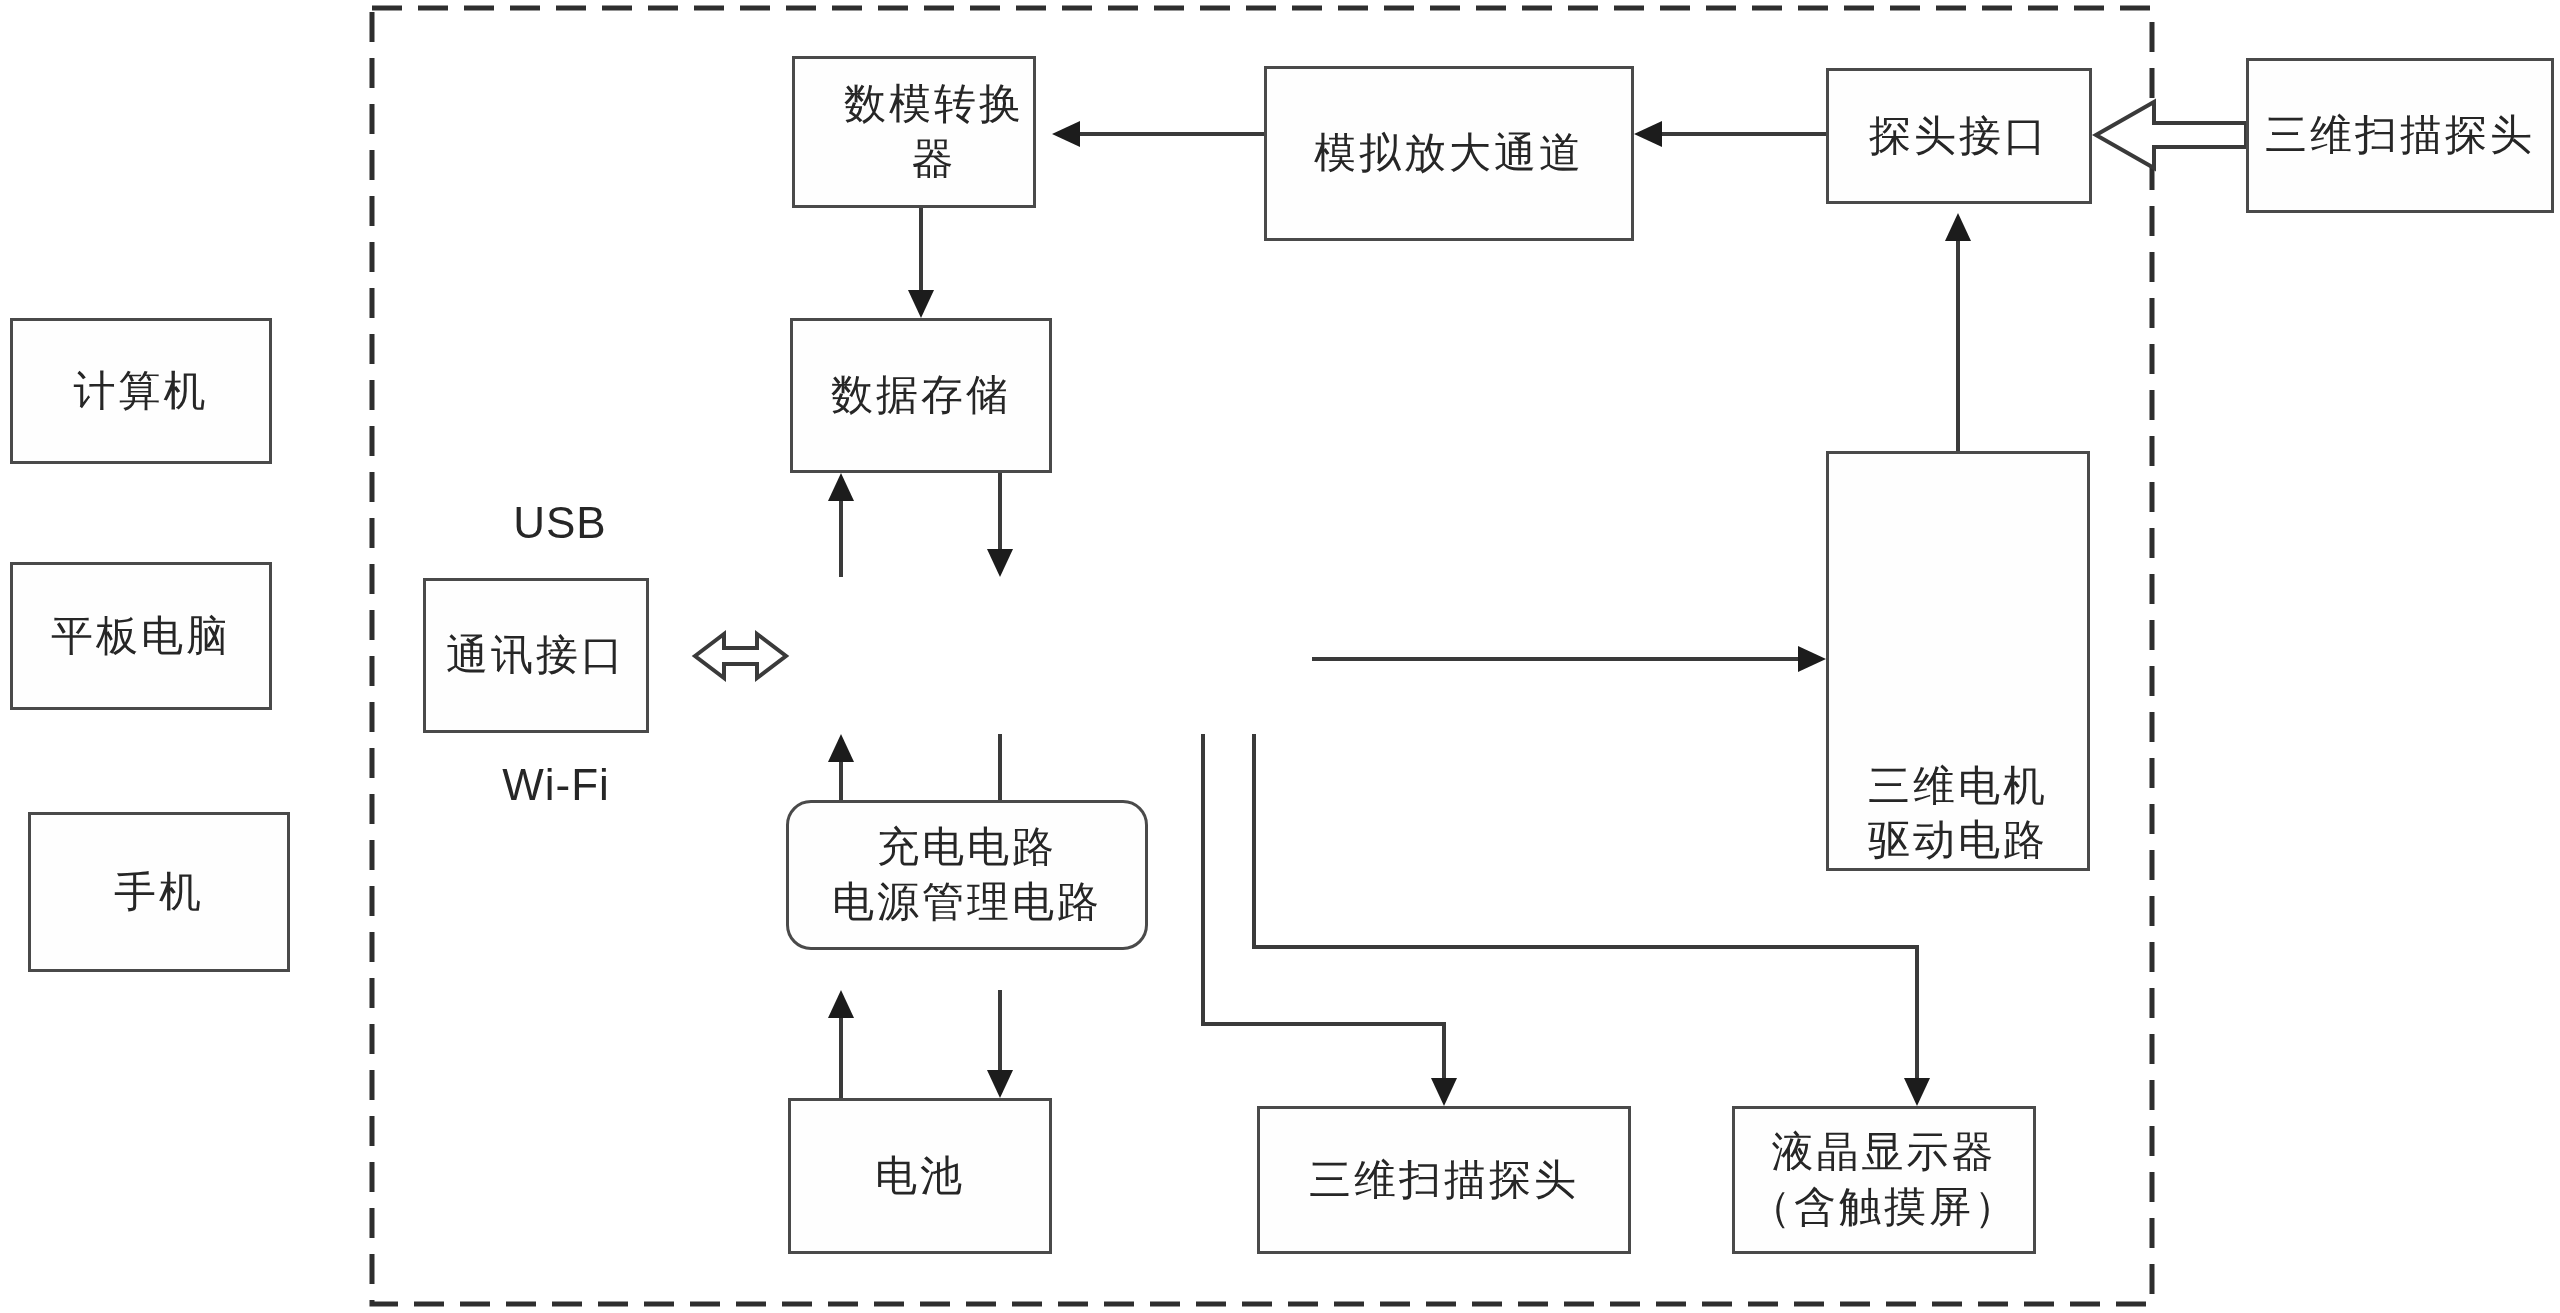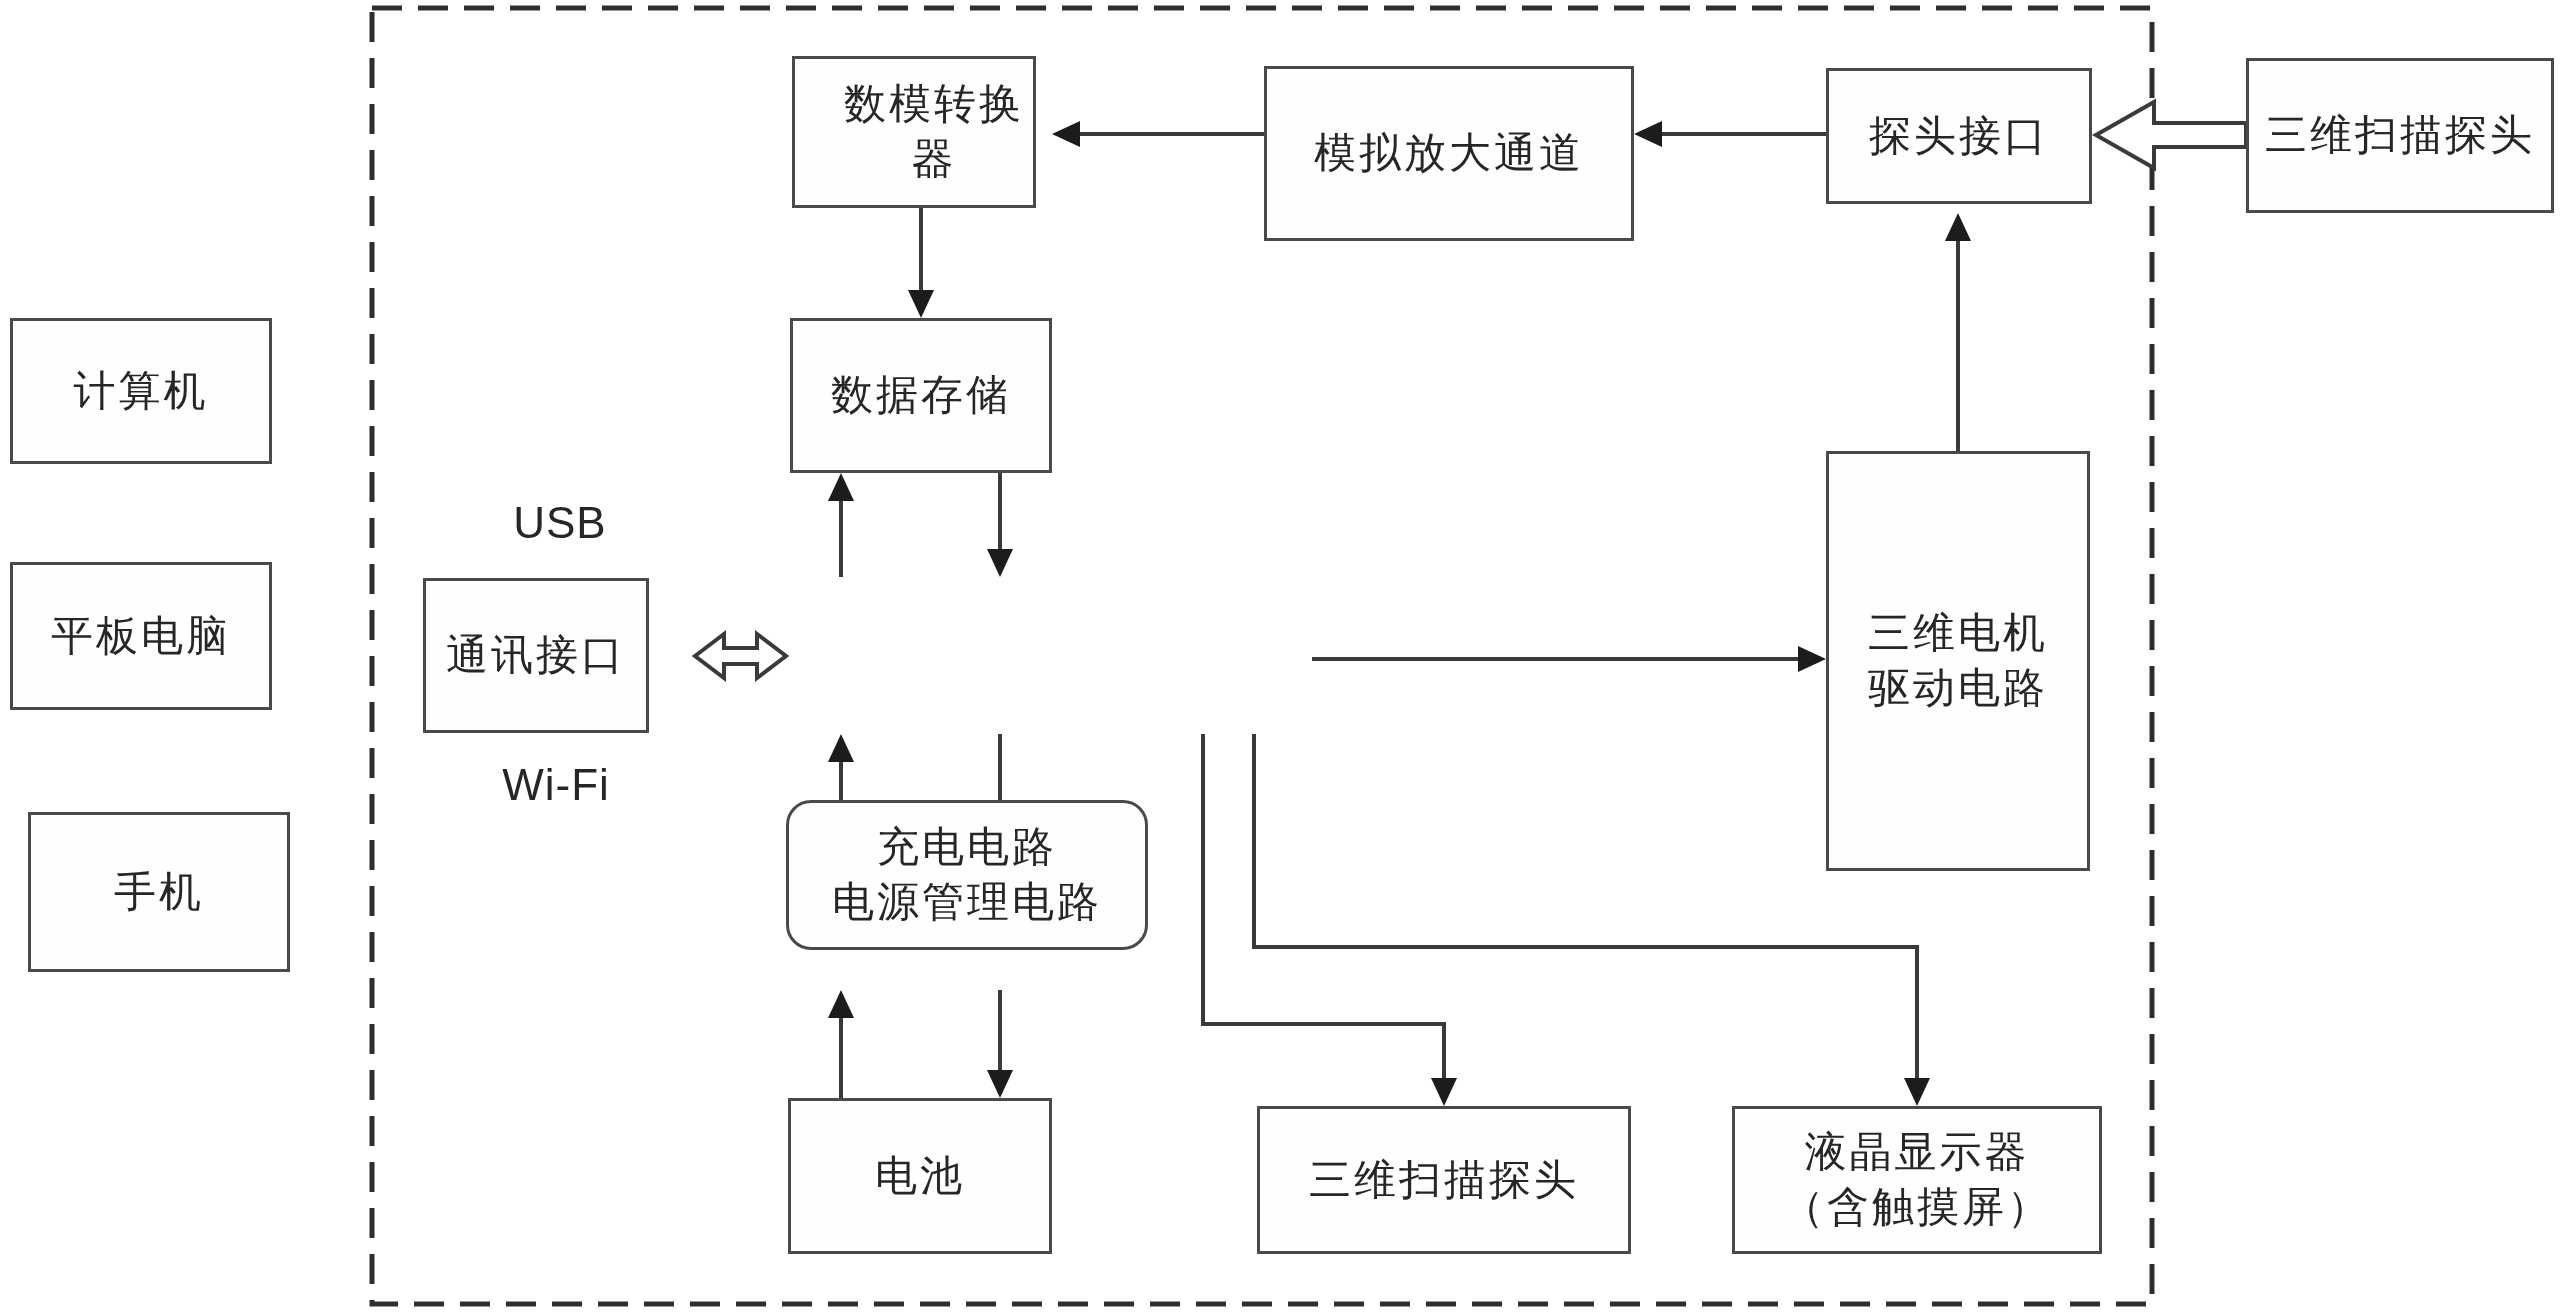--- a/index.html
+++ b/index.html
@@ -163,39 +163,39 @@
 
   <div class="node" style="left:790px;top:318px;width:262px;height:155px;">
     <span>数据存储</span>
   </div>
 
   <div class="node" style="left:423px;top:578px;width:226px;height:155px;">
     <span>通讯接口</span>
   </div>
 
 
-  <div class="node" style="left:1826px;top:451px;width:264px;height:420px;">
+  <div class="node" style="left:1826px;top:451px;width:264px;height:420px;justify-content:flex-end;">
     <span>三维电机</span>
     <span>驱动电路</span>
   </div>
 
   <div class="node" style="left:786px;top:800px;width:362px;height:150px;border-radius:25px;">
     <span>充电电路</span>
     <span>电源管理电路</span>
   </div>
 
   <div class="node" style="left:788px;top:1098px;width:264px;height:156px;">
     <span>电池</span>
   </div>
 
   <div class="node" style="left:1257px;top:1106px;width:374px;height:148px;">
     <span>三维扫描探头</span>
   </div>
 
-  <div class="node" style="left:1732px;top:1106px;width:370px;height:148px;">
+  <div class="node" style="left:1732px;top:1106px;width:304px;height:148px;">
     <span>液晶显示器</span>
     <span>（含触摸屏）</span>
   </div>
 
   <div class="conn-label" style="left:470px;top:498px;width:180px;">USB</div>
 
   <div class="conn-label" style="left:466px;top:760px;width:180px;">Wi-Fi</div>
 
 </div>
 

